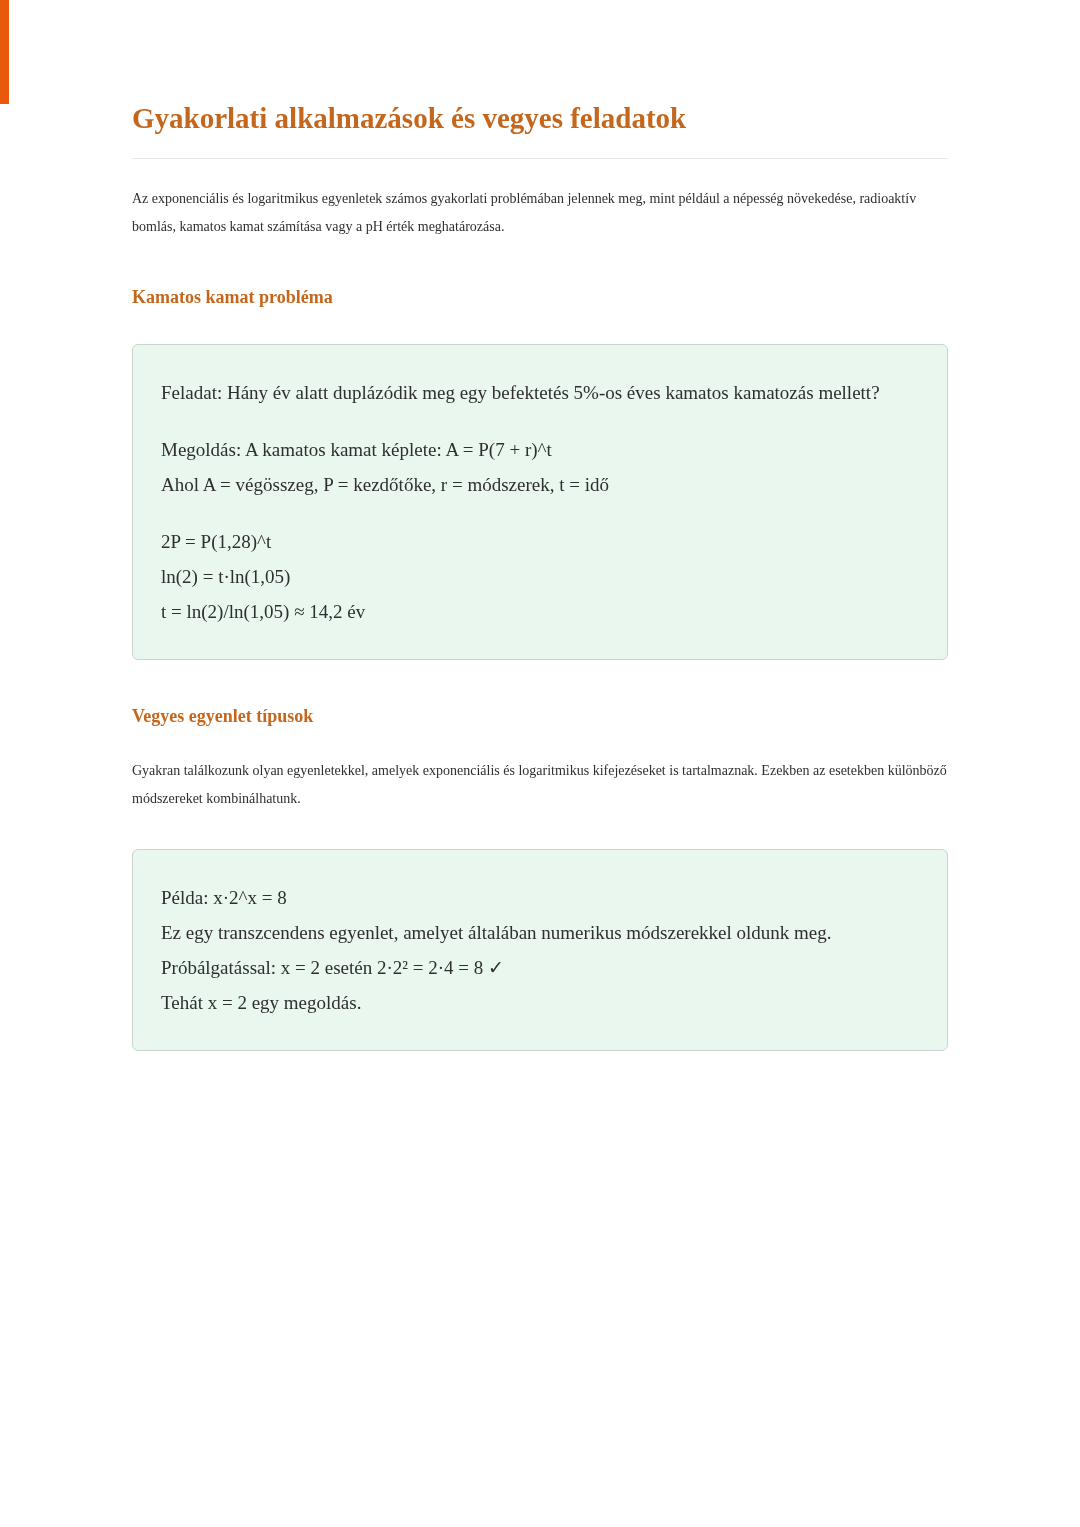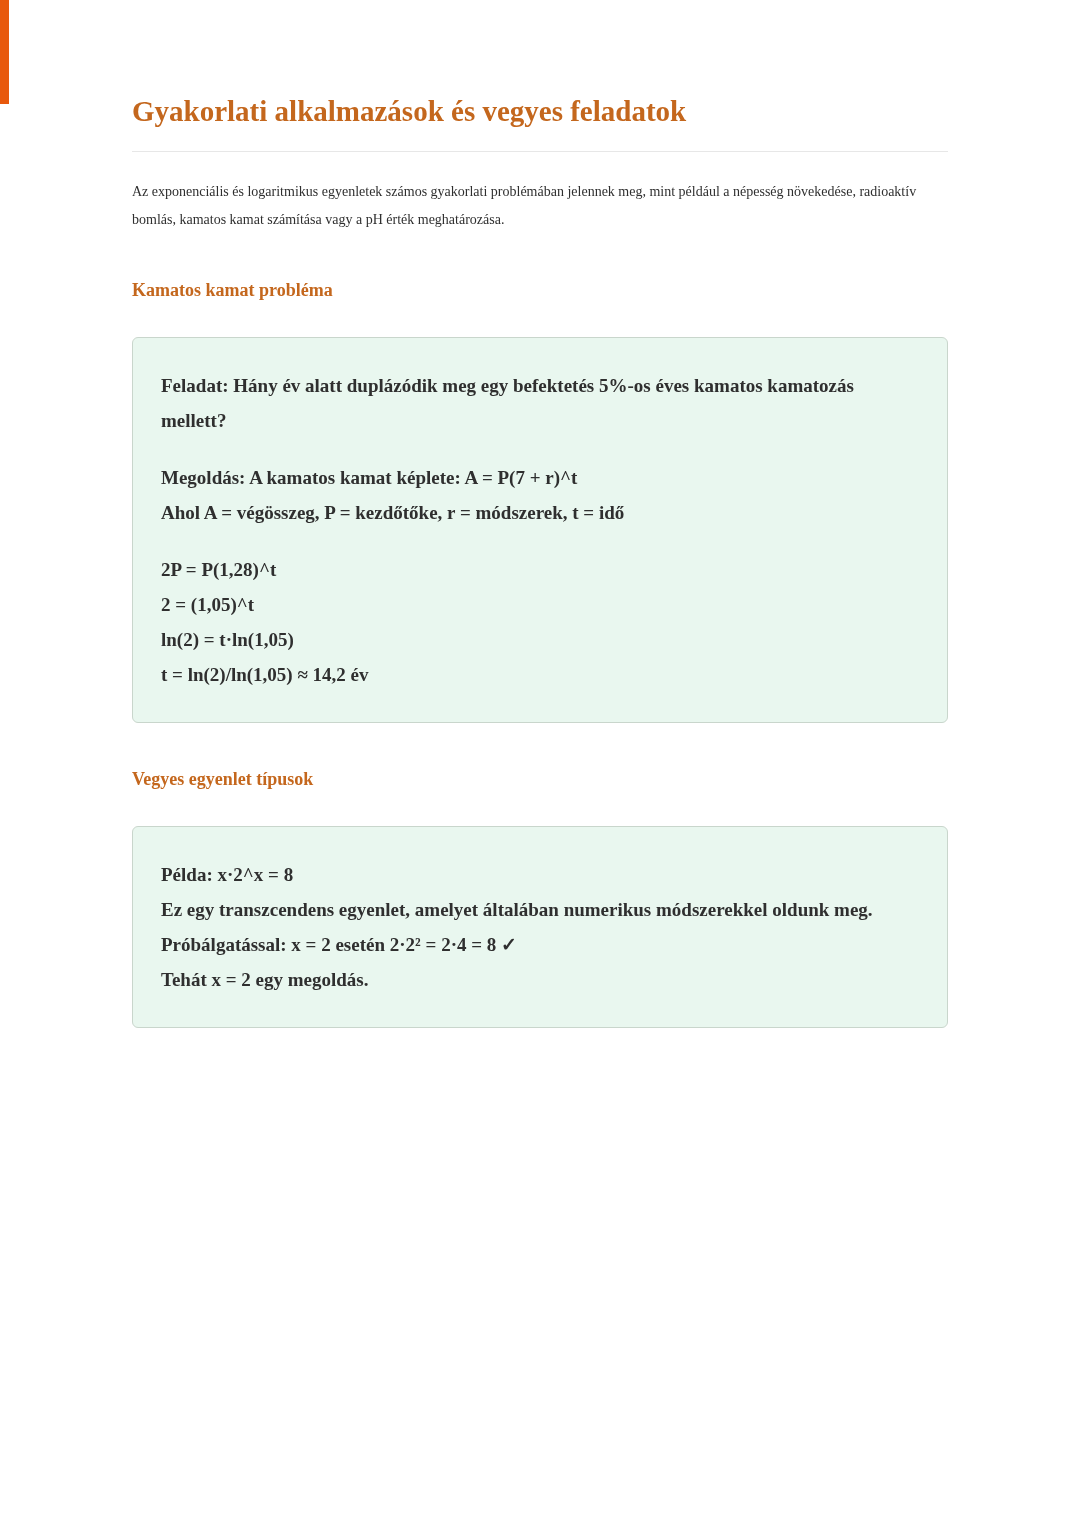--- a/index.html
+++ b/index.html
@@ -22,21 +22,21 @@
     overflow-x:hidden;
   }
   .accent-bar{
     position:absolute;
     left:0; top:0;
     width:9px; height:104px;
     background:var(--bar);
   }
   .container{
     width:816px;
-    margin:9px auto;
+    margin:16px auto;
     padding-top:84px;
     padding-bottom:60px;
   }
   h1.page-title{
     font-size:29px;
     line-height:1.3;
     color:var(--accent);
     font-weight:700;
     margin:0 0 20px 0;
   }
@@ -56,21 +56,20 @@
     color:var(--accent);
     font-weight:700;
     margin:46px 0 30px 0;
   }
   .example-box{
     background:var(--box_bg);
     border:1px solid var(--box_border);
     border-radius:6px;
     padding:30px 28px;
     margin:36px 0 0 0;
-    font-weight:bold;
   }
   .example-box .para{
     font-size:19px;
     line-height:35px;
     margin:0 0 22px 0;
     color:var(--text);
   }
   .example-box .para:last-child{ margin-bottom:0; }
   .line{ display:block; }
   .para + h2.section-heading, .example-box + h2.section-heading{ margin-top:46px; }
@@ -90,28 +89,28 @@
   <h2 class="section-heading">Kamatos kamat probléma</h2>
 
   <div class="example-box">
     <p class="para">Feladat: Hány év alatt duplázódik meg egy befektetés 5%-os éves kamatos kamatozás mellett?</p>
     <p class="para">
       <span class="line">Megoldás: A kamatos kamat képlete: A = P(7 + r)^t</span>
       <span class="line">Ahol A = végösszeg, P = kezdőtőke, r = módszerek, t = idő</span>
     </p>
     <p class="para">
       <span class="line">2P = P(1,28)^t</span>
-      <span class="line">2 = (1,05)^t</span>
       <span class="line">ln(2) = t·ln(1,05)</span>
       <span class="line">t = ln(2)/ln(1,05) ≈ 14,2 év</span>
     </p>
   </div>
 
   <h2 class="section-heading">Vegyes egyenlet típusok</h2>
 
+  <p class="body-text">Gyakran találkozunk olyan egyenletekkel, amelyek exponenciális és logaritmikus kifejezéseket is tartalmaznak. Ezekben az esetekben különböző módszereket kombinálhatunk.</p>
 
   <div class="example-box">
     <p class="para">
       <span class="line">Példa: x·2^x = 8</span>
       <span class="line">Ez egy transzcendens egyenlet, amelyet általában numerikus módszerekkel oldunk meg.</span>
       <span class="line">Próbálgatással: x = 2 esetén 2·2² = 2·4 = 8 ✓</span>
       <span class="line">Tehát x = 2 egy megoldás.</span>
     </p>
   </div>
 

